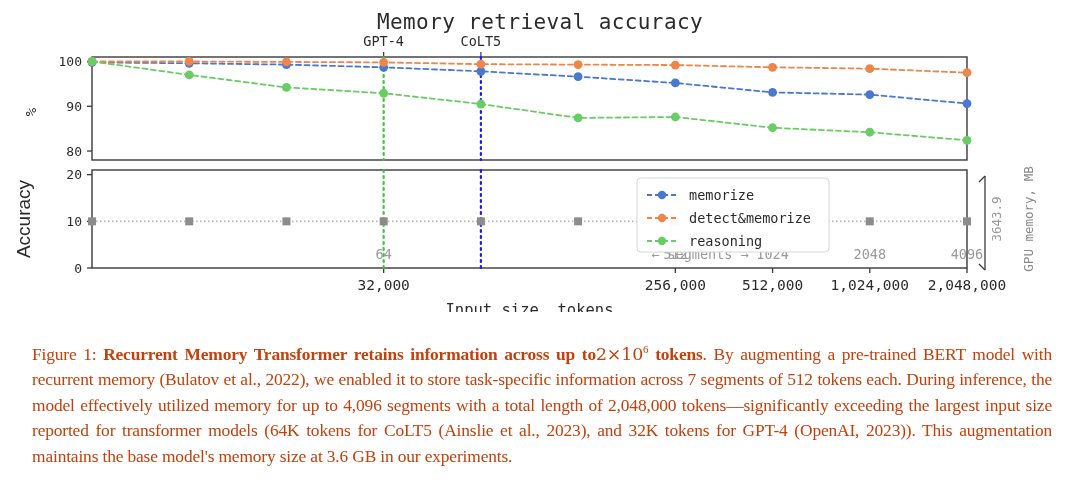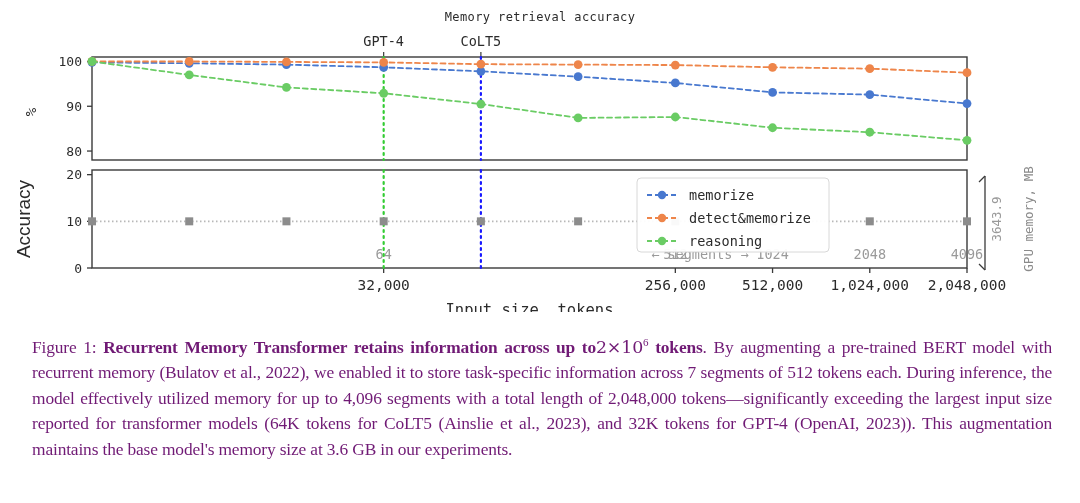--- a/index.html
+++ b/index.html
@@ -7,28 +7,28 @@
     width:1080px;height:503px;background:#ffffff;
     font-family:"Liberation Sans", sans-serif;
     overflow:hidden;position:relative;
   }
   .figure-wrap{position:absolute;left:0;top:0;width:1080px;height:503px;}
   
   .chart-area{position:absolute;left:0;top:0;width:1080px;height:312px;}
   .chart-title{
     position:absolute;left:0;top:10px;width:1080px;text-align:center;
     font-family:"DejaVu Sans Mono","Liberation Mono",monospace;
-    font-size:12px;color:#2b2b2b;letter-spacing:.4px;
+    font-size:21px;color:#2b2b2b;letter-spacing:.4px;
   }
   svg.plot{position:absolute;left:0;top:0;width:1080px;height:312px;display:block;}
   
   .caption{
-    position:absolute;left:32px;top:330px;width:1020px;
+    position:absolute;left:32px;top:337px;width:1020px;
     font-family:"Liberation Serif","DejaVu Serif",serif;
-    font-size:17.4px;line-height:25.5px;color:#701a75;text-align:justify;
+    font-size:17.4px;line-height:25.5px;color:#c2410c;text-align:justify;
     letter-spacing:-0.15px;
   }
   .caption b{font-weight:bold;}
   .sup{font-size:11px;vertical-align:super;}
   .mathit{font-family:"DejaVu Serif","Liberation Serif",serif;}
 </style>
 </head>
 <body>
 
 <div class="figure-wrap">

